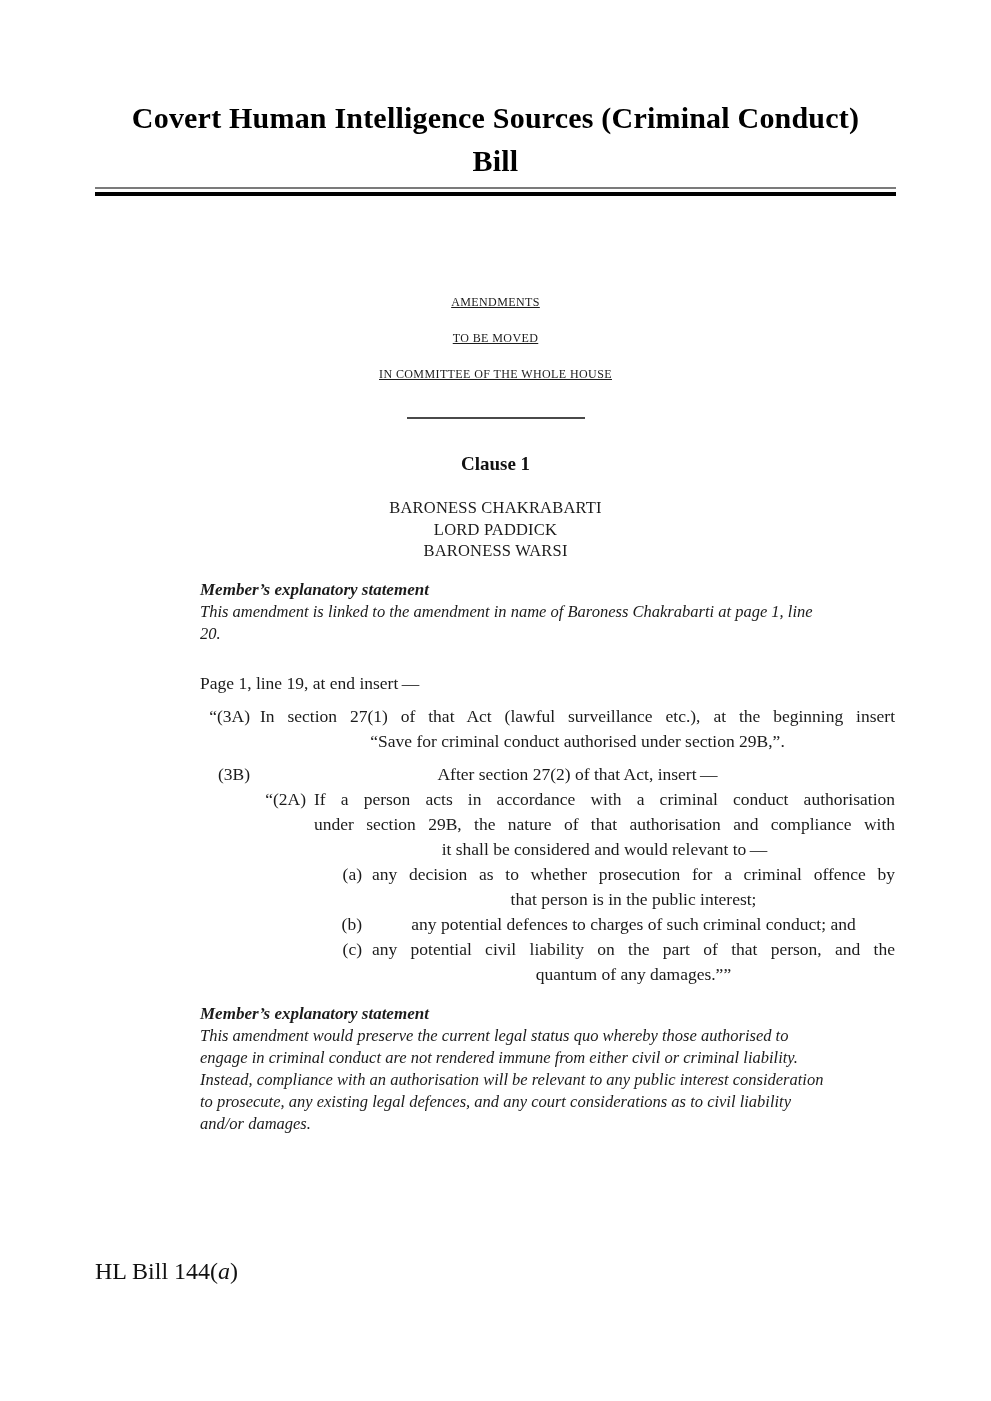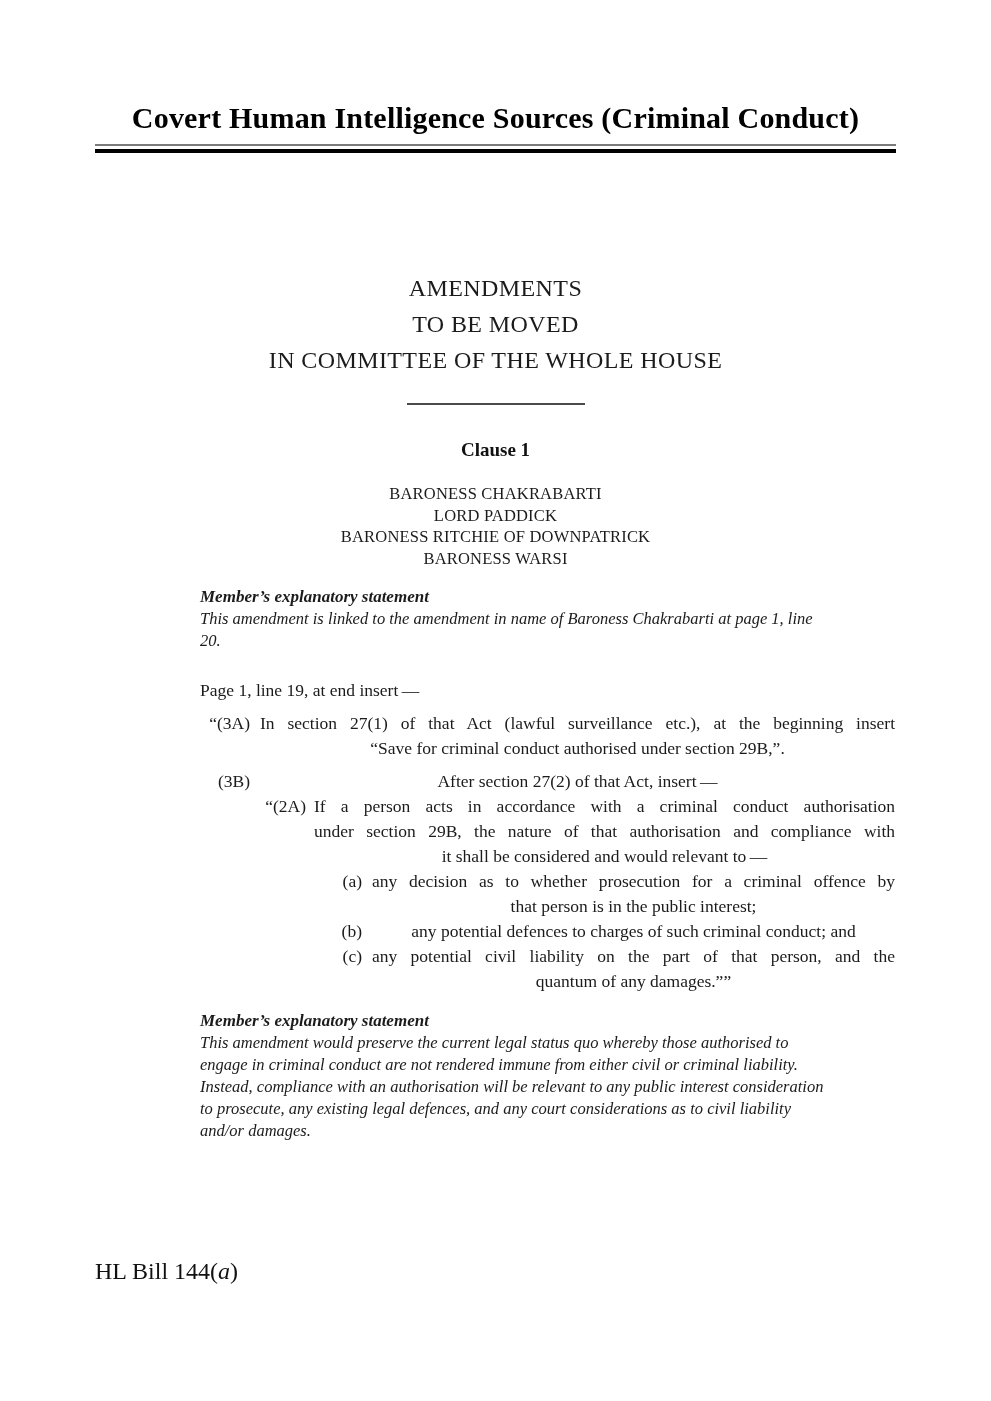--- a/index.html
+++ b/index.html
@@ -26,24 +26,25 @@
   .title span { display: block; }
   .main-rule {
     width: 801px;
     margin: 5px auto 0 auto;
     height: 3px;
     border-top: 2px solid #7b7b7b;
     border-bottom: 4px solid #000000;
   }
   
   .doc-stage {
-    margin-top: 117px;
-    text-align: center;
-    font-size: 24px;
+    margin-top: 88px;
+    text-align: center;
+    font-size: 12px;
     letter-spacing: 0.4px;
+    text-decoration: underline;
   }
   .stage-line { line-height: 36px; }
   .short-rule {
     width: 178px;
     margin: 25px auto 0 auto;
     border-top: 2px solid #4a4a4a;
   }
   
   .clause-heading {
     margin: 33px 0 0 0;
@@ -108,36 +109,36 @@
   }
   .footer .it { font-style: italic; }
 </style>
 </head>
 <body>
 
 <div class="page">
 
   <h1 class="title">
     <span>Covert Human Intelligence Sources (Criminal Conduct)</span>
+    <span>Bill</span>
   </h1>
   <div class="main-rule"></div>
 
   <section class="doc-stage">
     <div class="stage-line">AMENDMENTS</div>
     <div class="stage-line">TO BE MOVED</div>
     <div class="stage-line">IN COMMITTEE OF THE WHOLE HOUSE</div>
     <div class="short-rule"></div>
   </section>
 
   <h2 class="clause-heading">Clause 1</h2>
 
   <div class="sponsors">
     <div>BARONESS CHAKRABARTI</div>
     <div>LORD PADDICK</div>
-    <div>BARONESS RITCHIE OF DOWNPATRICK</div>
     <div>BARONESS WARSI</div>
   </div>
 
   <div class="content">
 
 
     <div class="explanatory">
       <div class="expl-heading">Member’s explanatory statement</div>
       <div class="expl-line">This amendment is linked to the amendment in name of Baroness Chakrabarti at page 1, line</div>
       <div class="expl-line">20.</div>

